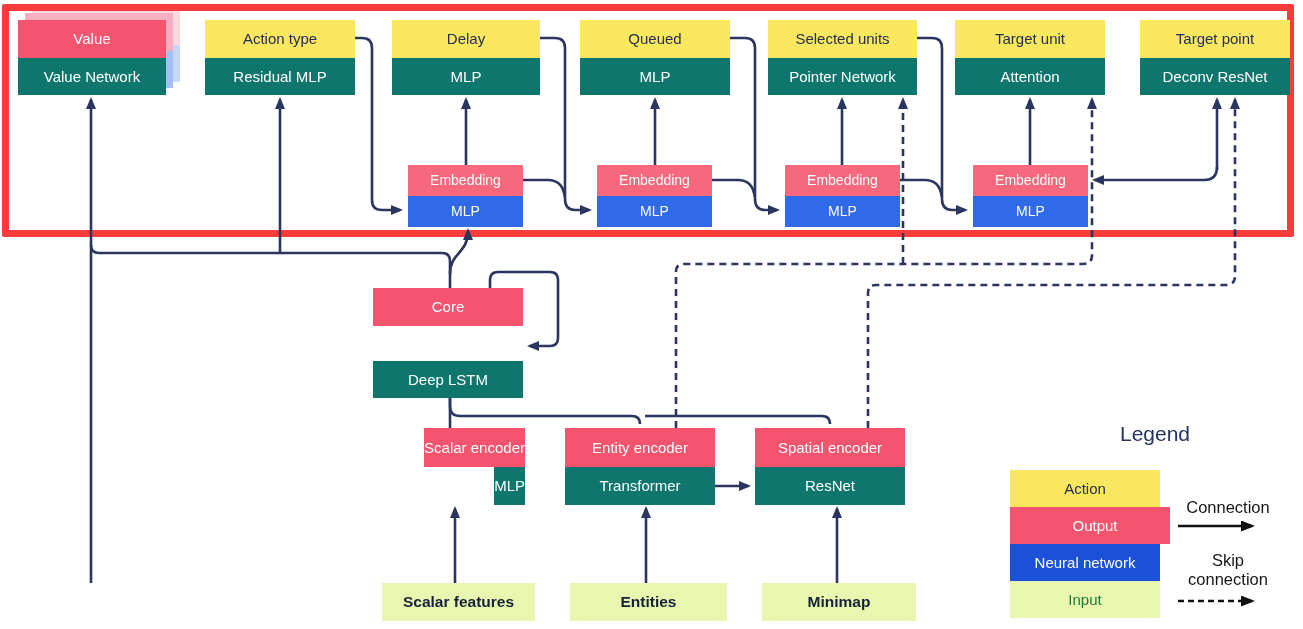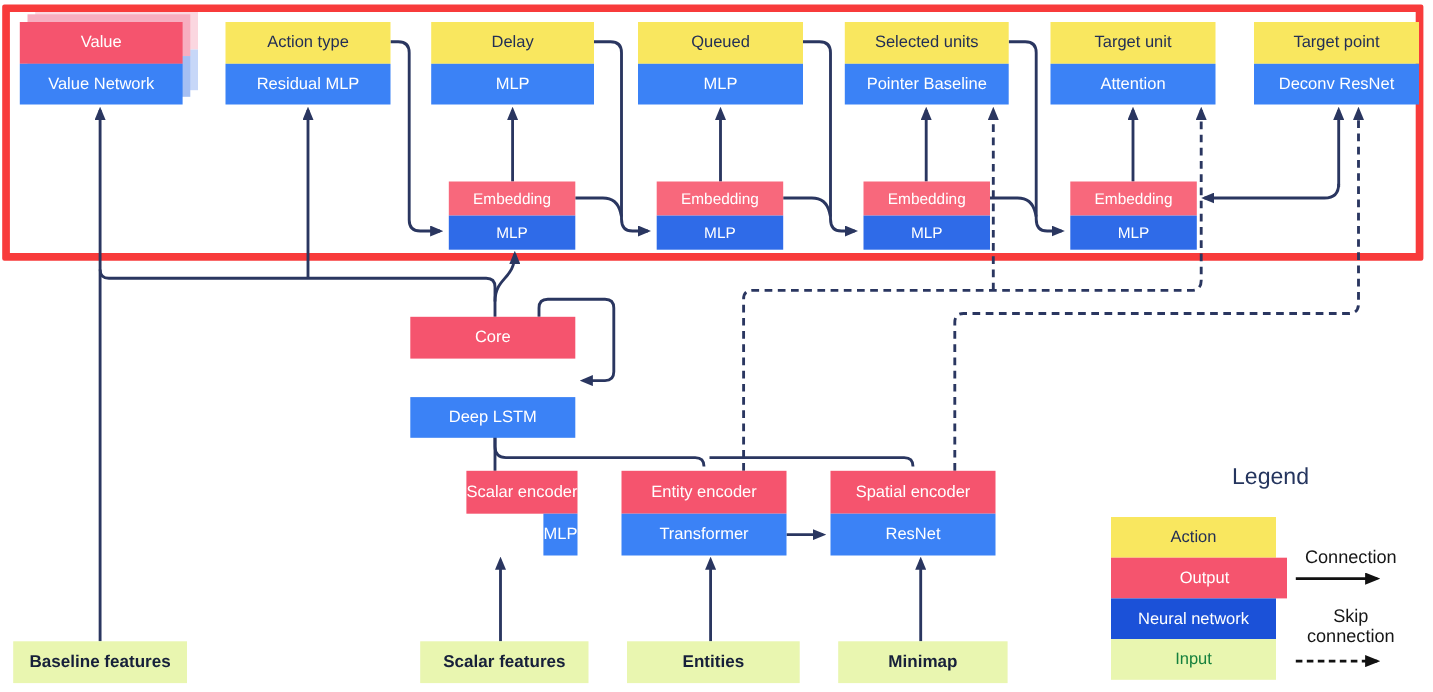--- a/index.html
+++ b/index.html
@@ -7,21 +7,21 @@
           font-family:"Liberation Sans",sans-serif;}
   #red-frame{position:absolute;left:2px;top:4px;width:1278px;height:219px;
              border:7px solid #F83B3B;border-radius:2px;z-index:1;}
   #wires{position:absolute;left:0;top:0;z-index:2;}
   .node{position:absolute;z-index:3;display:flex;flex-direction:column;text-align:center;}
   .half{display:flex;align-items:center;justify-content:center;font-size:15px;font-weight:500;
         line-height:1.05;}
   .half.yellow{background:#F9E75F;color:#232F55;}
   .half.pink{background:#F5546E;color:#ffffff;}
   .half.pinklight{background:#F8687C;color:#ffffff;font-size:14px;}
-  .half.blue{background:#3b82f6;color:#ffffff;}
+  .half.blue{background:#0f766e;color:#ffffff;}
   .half.bluelight{background:#2F6BE8;color:#ffffff;font-size:14px;}
   .ghost{position:absolute;z-index:0;}
   .ghost .g-top,.ghost .g-bot{width:100%;}
   .input-box{position:absolute;z-index:3;background:#E9F6B0;color:#17203A;display:flex;
              align-items:center;justify-content:center;font-size:15.5px;font-weight:600;}
   .legend-title{position:absolute;z-index:3;font-size:21px;font-weight:500;color:#25355E;
                 text-align:center;}
   .legend-row{position:absolute;z-index:3;display:flex;align-items:center;justify-content:center;
               font-size:15px;font-weight:500;}
   .conn-label{position:absolute;z-index:3;font-size:16.5px;font-weight:500;color:#161616;
@@ -121,21 +121,21 @@
   <div class="node" style="left:392px;top:20px;width:148px;">
     <div class="half yellow" style="height:38px">Delay</div>
     <div class="half blue" style="height:37px">MLP</div>
   </div>
   <div class="node" style="left:580px;top:20px;width:150px;">
     <div class="half yellow" style="height:38px">Queued</div>
     <div class="half blue" style="height:37px">MLP</div>
   </div>
   <div class="node" style="left:768px;top:20px;width:149px;">
     <div class="half yellow" style="height:38px">Selected units</div>
-    <div class="half blue" style="height:37px">Pointer Baseline</div>
+    <div class="half blue" style="height:37px">Pointer Network</div>
   </div>
   <div class="node" style="left:955px;top:20px;width:150px;text-align:center;">
     <div class="half yellow" style="height:38px">Target unit</div>
     <div class="half blue" style="height:37px">Attention</div>
   </div>
   <div class="node" style="left:1140px;top:20px;width:150px;">
     <div class="half yellow" style="height:38px">Target point</div>
     <div class="half blue" style="height:37px">Deconv ResNet</div>
   </div>
 
@@ -167,21 +167,20 @@
   </div>
   <div class="node" style="left:565px;top:428px;width:150px;">
     <div class="half pink" style="height:39px">Entity encoder</div>
     <div class="half blue" style="height:38px">Transformer</div>
   </div>
   <div class="node" style="left:755px;top:428px;width:150px;justify-content:flex-end;">
     <div class="half pink" style="height:39px">Spatial encoder</div>
     <div class="half blue" style="height:38px">ResNet</div>
   </div>
 
-  <div class="input-box" style="left:12px;top:583px;width:158px;height:38px;">Baseline features</div>
   <div class="input-box" style="left:382px;top:583px;width:153px;height:38px;">Scalar features</div>
   <div class="input-box" style="left:570px;top:583px;width:157px;height:38px;">Entities</div>
   <div class="input-box" style="left:762px;top:583px;width:154px;height:38px;">Minimap</div>
 
   <div class="legend-title" style="left:1060px;top:422px;width:190px;">Legend</div>
   <div class="legend-row" style="left:1010px;top:470px;width:150px;height:37px;background:#F9E75F;color:#232F55;">Action</div>
   <div class="legend-row" style="left:1010px;top:507px;width:150px;height:37px;background:#F5546E;color:#ffffff;padding-left:10px;">Output</div>
   <div class="legend-row" style="left:1010px;top:544px;width:150px;height:37px;background:#1B51D8;color:#ffffff;">Neural network</div>
   <div class="legend-row" style="left:1010px;top:581px;width:150px;height:37px;background:#E9F6B0;color:#15803d;">Input</div>
   <div class="conn-label" style="left:1168px;top:498px;width:120px;">Connection</div>

